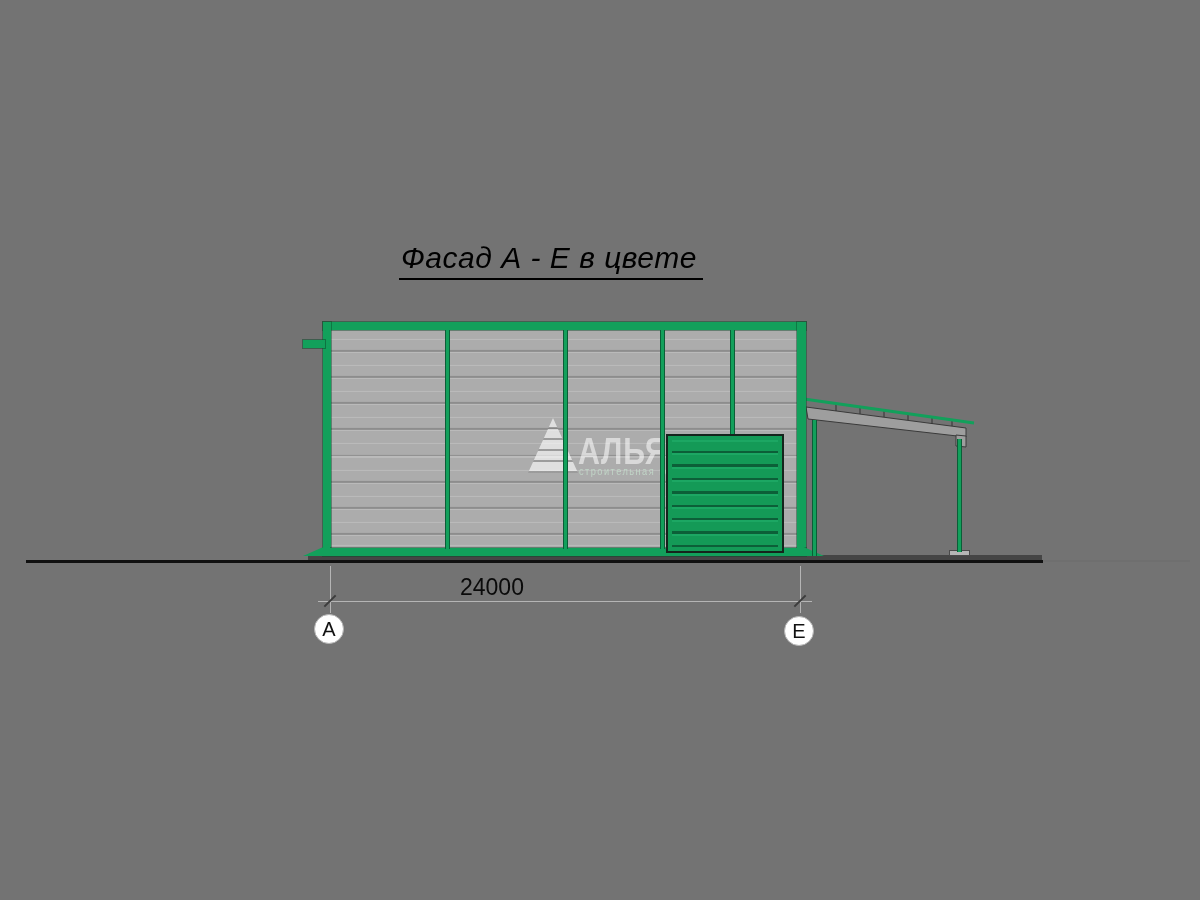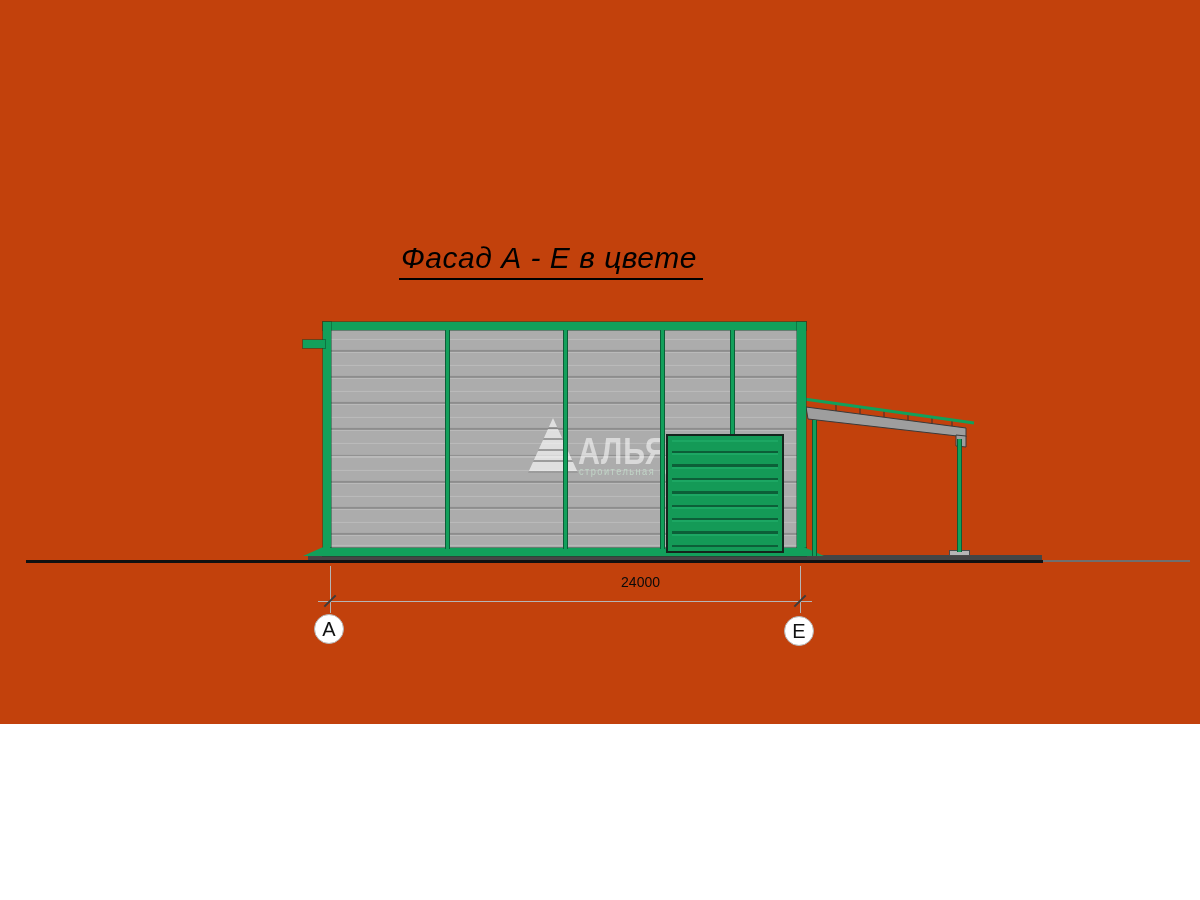--- a/index.html
+++ b/index.html
@@ -1,16 +1,16 @@
 <!DOCTYPE html>
 <html><head>
 <meta charset="utf-8">
 <style>
   html,body{margin:0;padding:0;background:#fff;}
-  #canvas{position:relative;width:1200px;height:724px;background:#c2410c;overflow:hidden;
+  #canvas{position:relative;width:1200px;height:900px;background:#737373;overflow:hidden;
           font-family:"Liberation Sans",sans-serif;}
 
   
   .title{position:absolute;left:399px;top:241px;font-size:30px;font-style:italic;color:#000;
          border-bottom:2px solid #000;padding:0 6px 3px 2px;letter-spacing:.5px;white-space:nowrap;}
 
   
   .wall{position:absolute;left:330px;top:330px;width:467px;height:219px;z-index:1;
         background-image:
           repeating-linear-gradient(to bottom, rgba(255,255,255,.18) 0 1px, transparent 1px 13px,
@@ -67,22 +67,22 @@
            letter-spacing:1px;transform:scaleX(.82);transform-origin:left top;white-space:nowrap;}
   .wm-tag{left:579px;top:466px;font-size:10px;color:rgba(196,220,203,.85);
           letter-spacing:1.6px;transform:scaleX(.92);transform-origin:left top;white-space:nowrap;}
 
   
   .ext-line{position:absolute;top:566px;width:1px;height:47px;background:#b5b5b5;z-index:6;}
   .ext-a{left:330px;} .ext-e{left:800px;}
   .dim-line{position:absolute;left:318px;top:601px;width:494px;height:1px;background:#b5b5b5;z-index:6;}
   .dim-tick{position:absolute;width:16px;height:2px;background:#3c3c3c;transform:rotate(-45deg);z-index:7;}
   .tick-a{left:322px;top:600px;} .tick-e{left:792px;top:600px;}
-  .dim-value{position:absolute;left:460px;top:574px;width:200px;text-align:right;
-             font-size:14px;color:#0a0a0a;z-index:6;}
+  .dim-value{position:absolute;left:460px;top:574px;width:200px;text-align:left;
+             font-size:23px;color:#0a0a0a;z-index:6;}
   .axis-circle{position:absolute;width:30px;height:30px;border:1px solid #b4b4b4;border-radius:50%;
                background:#fff;box-sizing:border-box;text-align:center;line-height:28px;
                font-size:20px;color:#111;z-index:7;}
   .axis-a{left:314px;top:614px;} .axis-e{left:784px;top:616px;}
 </style>
 </head>
 <body>
 
 <div id="canvas">
 

